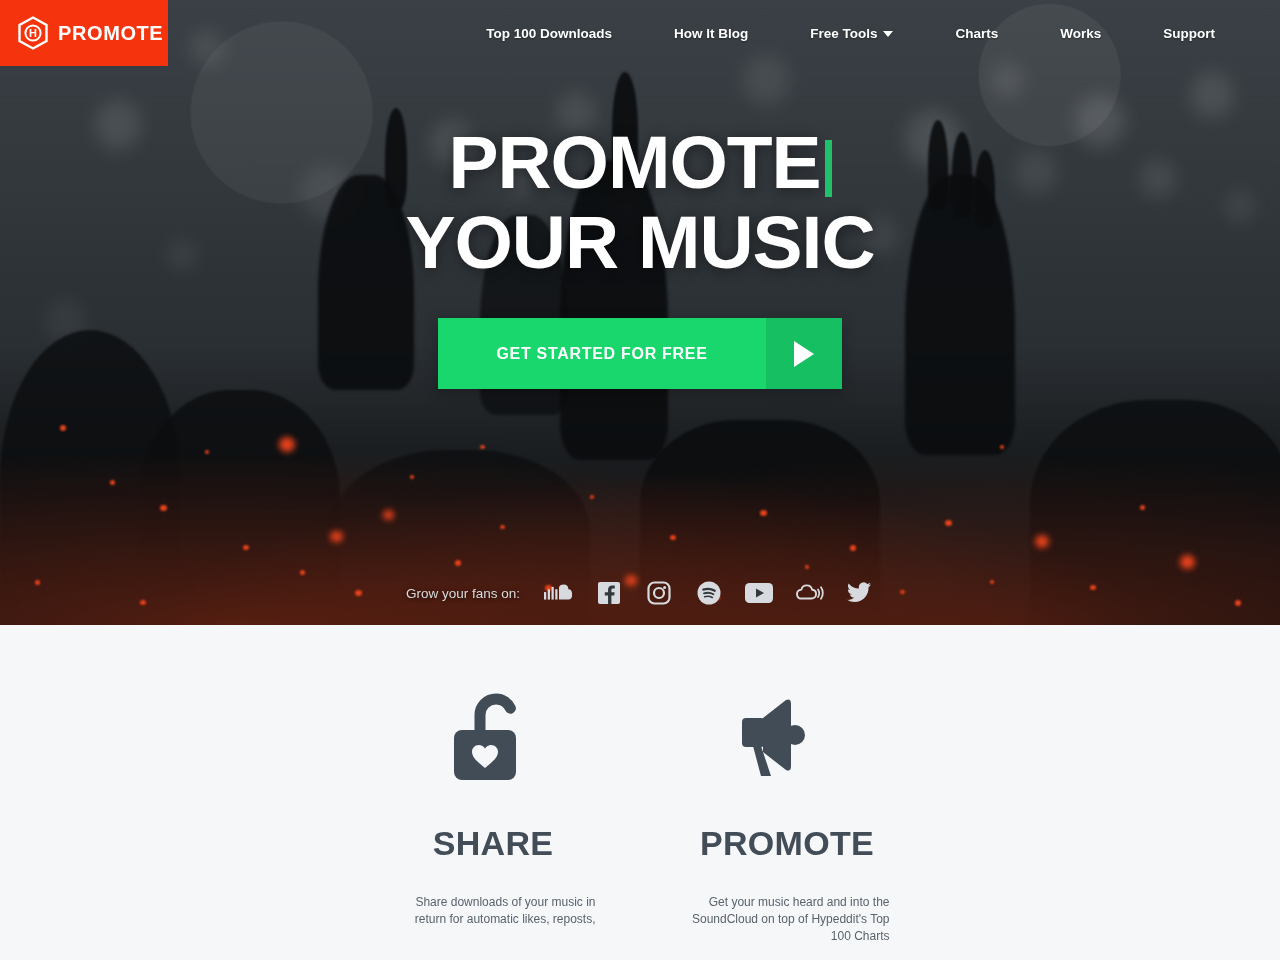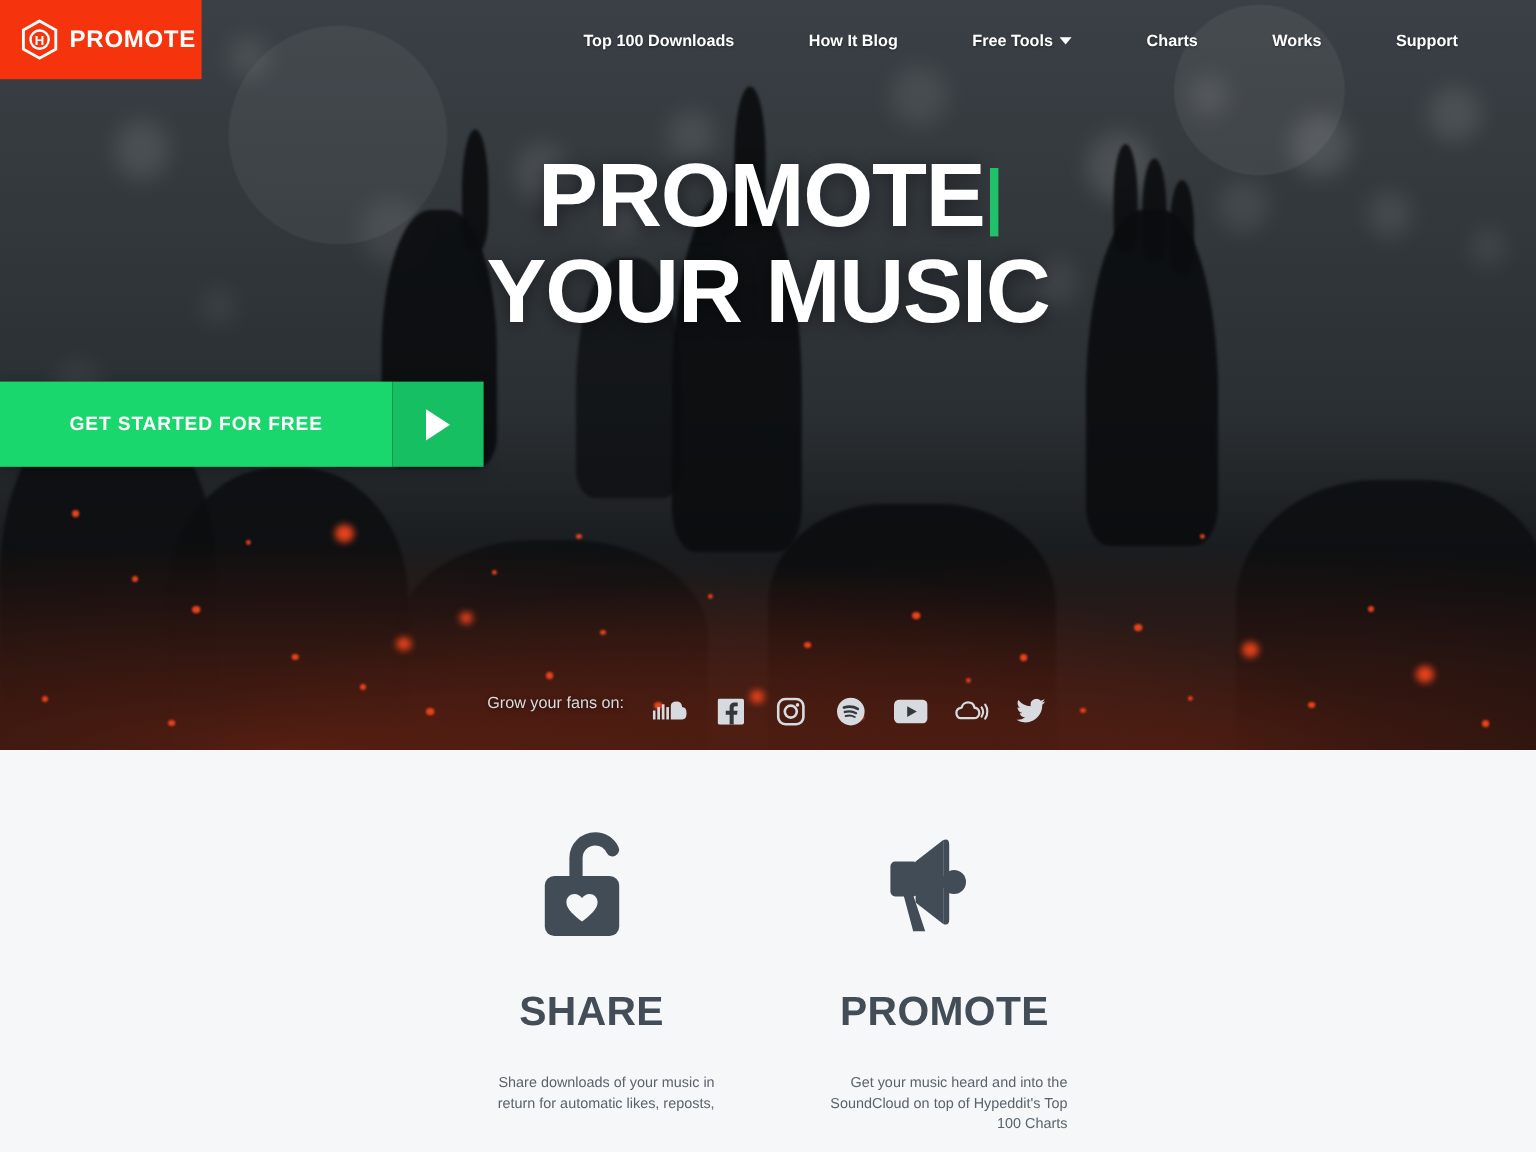--- a/index.html
+++ b/index.html
@@ -113,21 +113,21 @@
     margin-left:4px;
   }
   .subtitle {
     margin:28px auto 0;
     width:790px;
     color:#f2f3f4;
     font-size:20.5px;
     line-height:1.38;
     text-shadow:0 1px 6px rgba(0,0,0,.5);
   }
-  .cta-wrap { margin-top:39px; display:flex; }
+  .cta-wrap { margin-top:39px; display:flex; justify-content:center; }
   .cta {
     display:flex; align-items:stretch; cursor:pointer;
     box-shadow:0 3px 12px rgba(0,0,0,.25);
   }
   .cta-label {
     background:#19d66d;
     color:#ffffff;
     font-size:16px; font-weight:bold; letter-spacing:.7px;
     padding:0 58px;
     height:71px; line-height:71px;
@@ -140,21 +140,21 @@
   .cta-arrow i {
     width:0;height:0;
     border-top:13px solid transparent;
     border-bottom:13px solid transparent;
     border-left:20px solid #fff;
   }
 
   
   .social-row {
     position:absolute; left:0; right:0; bottom:17px; z-index:20;
-    display:flex; align-items:flex-start; justify-content:center; gap:20px;
+    display:flex; align-items:center; justify-content:center; gap:20px;
   }
   .social-label {
     color:#d9dbdd; font-size:13.5px; margin-right:4px;
     text-shadow:0 1px 4px rgba(0,0,0,.6);
   }
   .social-ic {
     width:30px; height:30px; display:flex; align-items:center; justify-content:center;
     cursor:pointer;
   }
   .social-ic svg { display:block; }

